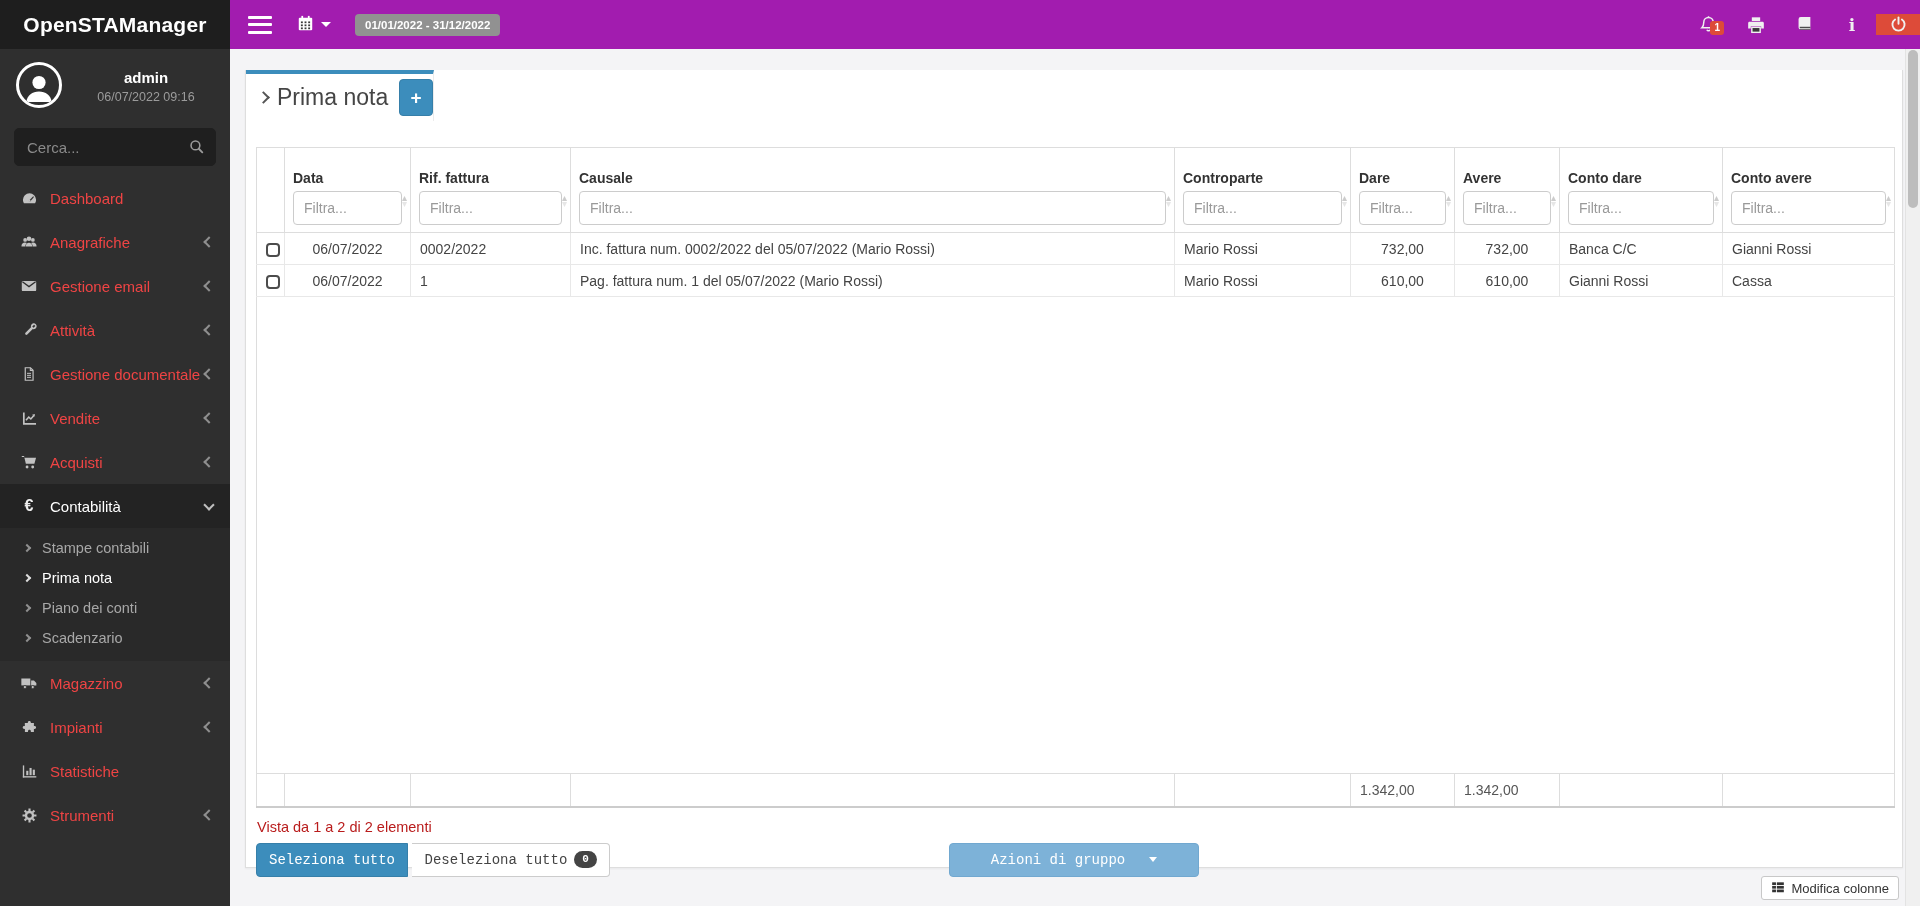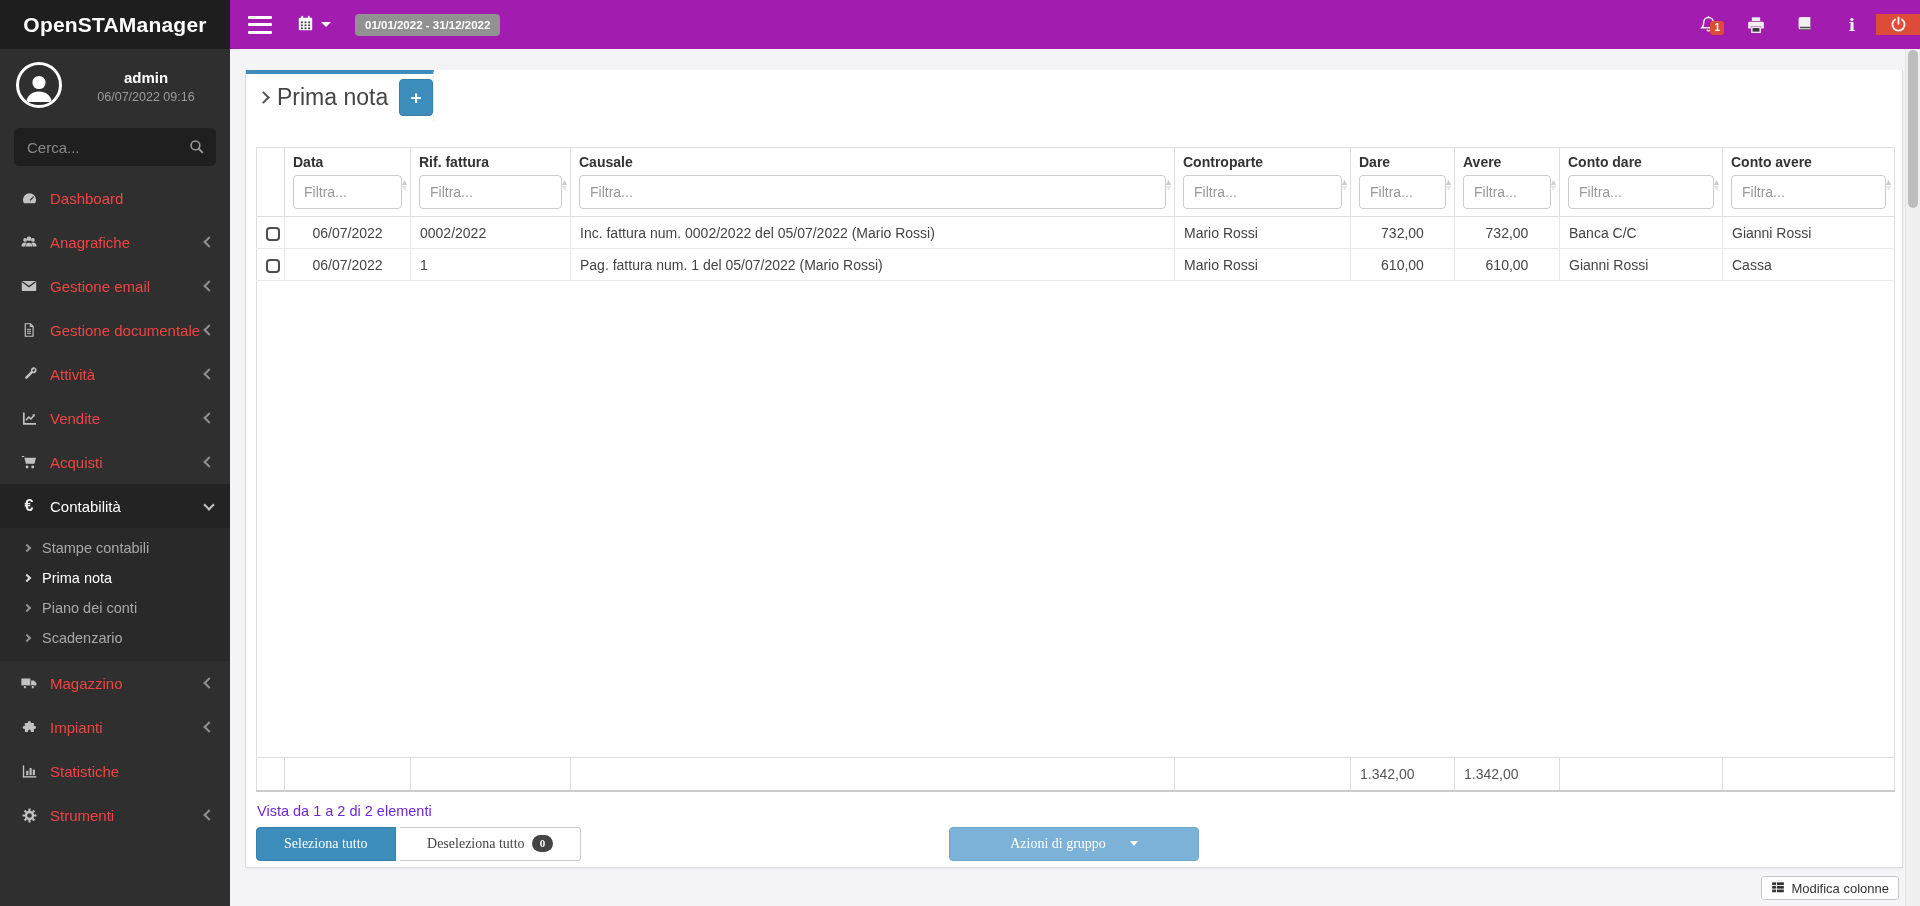--- a/index.html
+++ b/index.html
@@ -62,41 +62,41 @@
   .tab{width:188px;height:51px;border-top:4px solid #3c8dbc;border-right:1px solid #ececec;background:#fff;display:flex;align-items:center;padding-left:13px;gap:9px;cursor:pointer;}
   .tab-chev{width:9px;height:9px;border-top:2px solid #555;border-right:2px solid #555;transform:rotate(45deg);flex:0 0 9px;}
   .tab-title{font-size:23px;color:#454545;white-space:nowrap;}
   .add-btn{width:37px;height:37px;background:#3c8dbc;border:1px solid #367fa9;border-radius:4px;color:#fff;font-size:19px;font-weight:bold;display:flex;align-items:center;justify-content:center;cursor:pointer;margin-left:2px;}
 
   
   .dt-wrap{margin-top:26px;flex:0 0 auto;}
   table.dt{border-collapse:collapse;table-layout:fixed;width:100%;font-size:14px;color:#444;}
   .dt thead th{border:1px solid #ddd;padding:5px 8px 7px;text-align:left;vertical-align:top;position:relative;font-weight:normal;cursor:pointer;}
   .dt thead th.cb-col{padding:0;}
-  .col-label{font-weight:bold;color:#333;font-size:14px;margin:1px 0 5px;}
+  .col-label{font-weight:bold;color:#333;font-size:14px;margin:17px 0 5px;}
   .filter-input{width:100%;height:34px;border:1px solid #ccc;border-radius:4px;padding:0 18px 0 10px;font-family:inherit;font-size:14px;color:#555;background:#fff;}
   .filter-input::placeholder{color:#999;}
   .sorter{position:absolute;right:3px;bottom:25px;display:flex;flex-direction:column;align-items:center;line-height:6px;}
   .sorter::before{content:"\25B4";font-size:10px;color:#ccc;}
   .sorter::after{content:"\25BE";font-size:10px;color:#e6e6e6;}
   .dt tbody td{border:1px solid #e8e8e8;padding:4px 9px;height:32px;}
   .dt tbody td:first-child{border-left-color:#ddd;}
   .dt tbody td:last-child{border-right-color:#ddd;}
   .dt tbody tr.filler td{border:none;height:477px;padding:0;}
   .dt tbody tr.filler td:first-child{border-left:1px solid #ddd;}
   .dt tbody tr.filler td:last-child{border-right:1px solid #ddd;}
   .dt tfoot td{border:1px solid #ddd;border-bottom:2px solid #ccc;padding:6px 9px;height:33px;color:#555;}
   .c-center{text-align:center;}
   .c-right{text-align:center;}
   td.cb-cell{text-align:center;padding:0;vertical-align:middle;}
   .cbx{display:inline-block;width:14px;height:14px;border:2px solid #4c4c4c;border-radius:4px;cursor:pointer;vertical-align:middle;background:#fff;}
 
-  .table-info{font-size:14.5px;color:#6d28d9;margin:11px 0 0 1px;}
+  .table-info{font-size:14.5px;color:#b91c1c;margin:11px 0 0 1px;}
   .actions-row{display:flex;align-items:center;margin-top:8px;height:34px;position:relative;flex:0 0 34px;}
-  .btn{font-family:Liberation Serif, serif;font-size:14px;height:34px;padding:0 27px;border:1px solid #ccc;background:#fff;color:#444;cursor:pointer;display:inline-flex;align-items:center;gap:7px;}
+  .btn{font-family:Liberation Mono, monospace;font-size:14px;height:34px;padding:0 12px;border:1px solid #ccc;background:#fff;color:#444;cursor:pointer;display:inline-flex;align-items:center;gap:7px;}
   .btn-primary{background:#3c8dbc;border-color:#367fa9;color:#fff;}
   .btn-lightblue{background:#7db2d8;border-color:#71a8d0;color:#fff;gap:24px;}
   .grp-left .btn:first-child{border-radius:4px 0 0 4px;}
   .grp-left .btn:last-child{border-radius:0 4px 4px 0;border-left:none;}
   .count-badge{background:#444;color:#fff;border-radius:10px;font-size:11px;font-weight:bold;padding:3px 8px;line-height:11px;}
   .btn-group-actions{position:absolute;left:50%;transform:translateX(-50%);width:250px;justify-content:center;border-radius:4px;}
   .caret-sm{width:0;height:0;border-left:4px solid transparent;border-right:4px solid transparent;border-top:5px solid #fff;}
   .right-actions{margin-left:auto;display:flex;align-items:center;}
   .help-ico{width:19px;height:19px;border:1.5px solid #3a3a3a;border-radius:50%;display:flex;align-items:center;justify-content:center;margin-right:10px;cursor:pointer;background:#fff;}
   .help-ico::before{content:"?";font-size:12px;font-weight:bold;color:#3a3a3a;}
@@ -328,35 +328,35 @@
               <svg width="18" height="18">
                 <use href="#i-envelope"></use>
               </svg>
             </span>
             <span class="nav-label">Gestione email</span>
             <span class="spacer"></span>
             <span class="chev-left"></span>
           </div>
         <div class="nav-item">
             <span class="nico">
+              <svg width="17" height="17">
+                <use href="#i-wrench"></use>
+              </svg>
+            </span>
+            <span class="nav-label">Attività</span>
+            <span class="spacer"></span>
+            <span class="chev-left"></span>
+          </div>
+        <div class="nav-item">
+            <span class="nico">
               <svg width="16" height="16">
                 <use href="#i-file"></use>
               </svg>
             </span>
             <span class="nav-label">Gestione documentale</span>
-            <span class="spacer"></span>
-            <span class="chev-left"></span>
-          </div>
-        <div class="nav-item">
-            <span class="nico">
-              <svg width="17" height="17">
-                <use href="#i-wrench"></use>
-              </svg>
-            </span>
-            <span class="nav-label">Attività</span>
             <span class="spacer"></span>
             <span class="chev-left"></span>
           </div>
         <div class="nav-item">
             <span class="nico">
               <svg width="17" height="17">
                 <use href="#i-chart"></use>
               </svg>
             </span>
             <span class="nav-label">Vendite</span>

